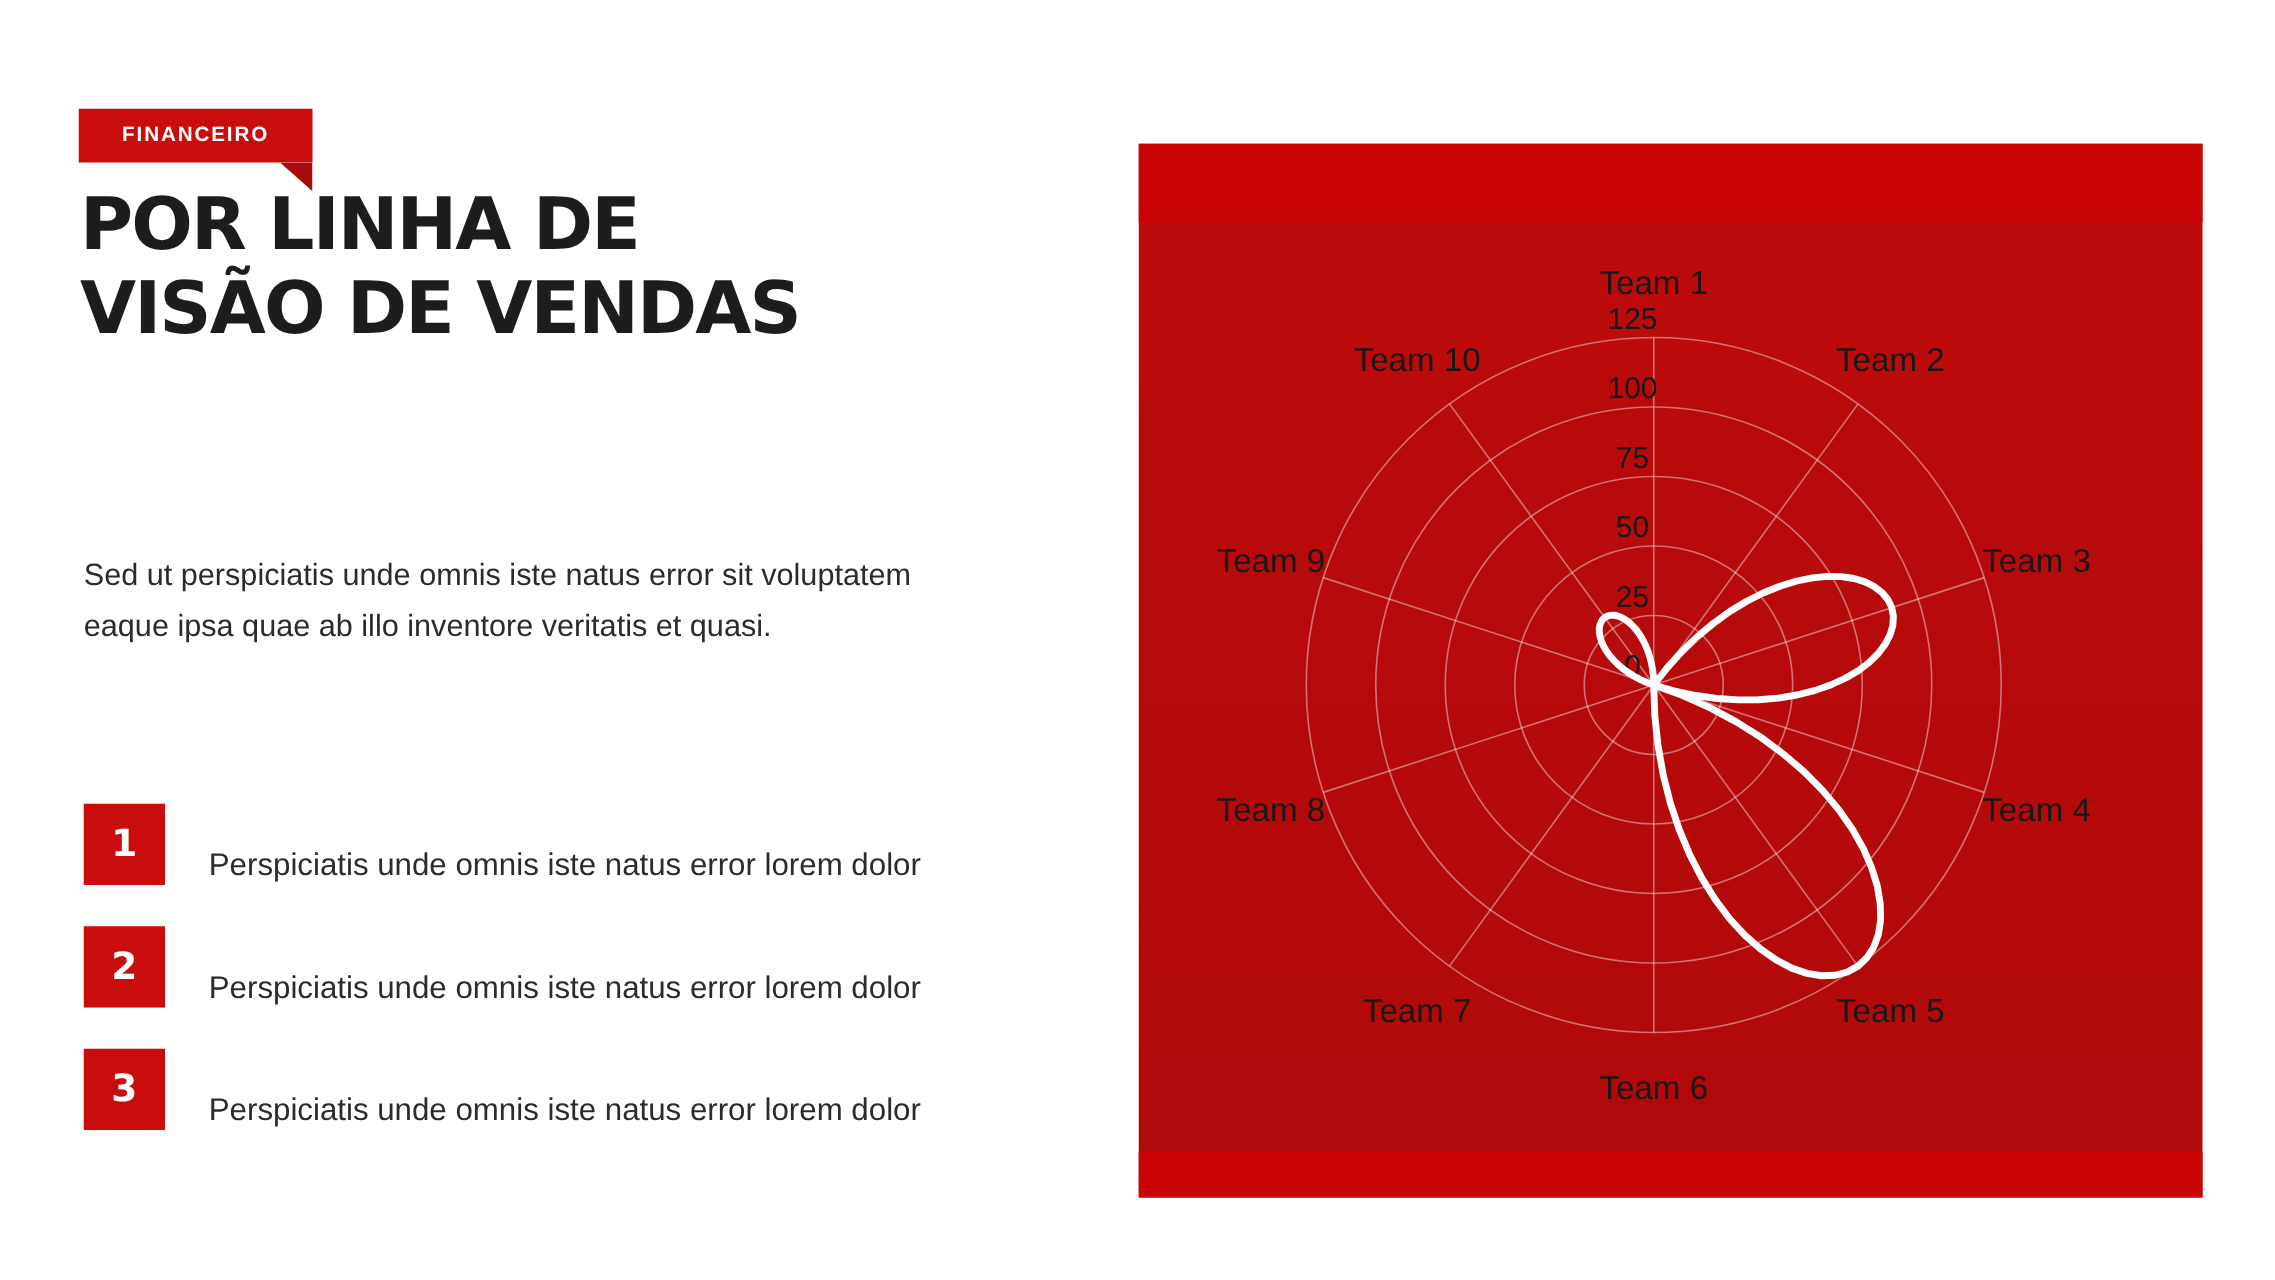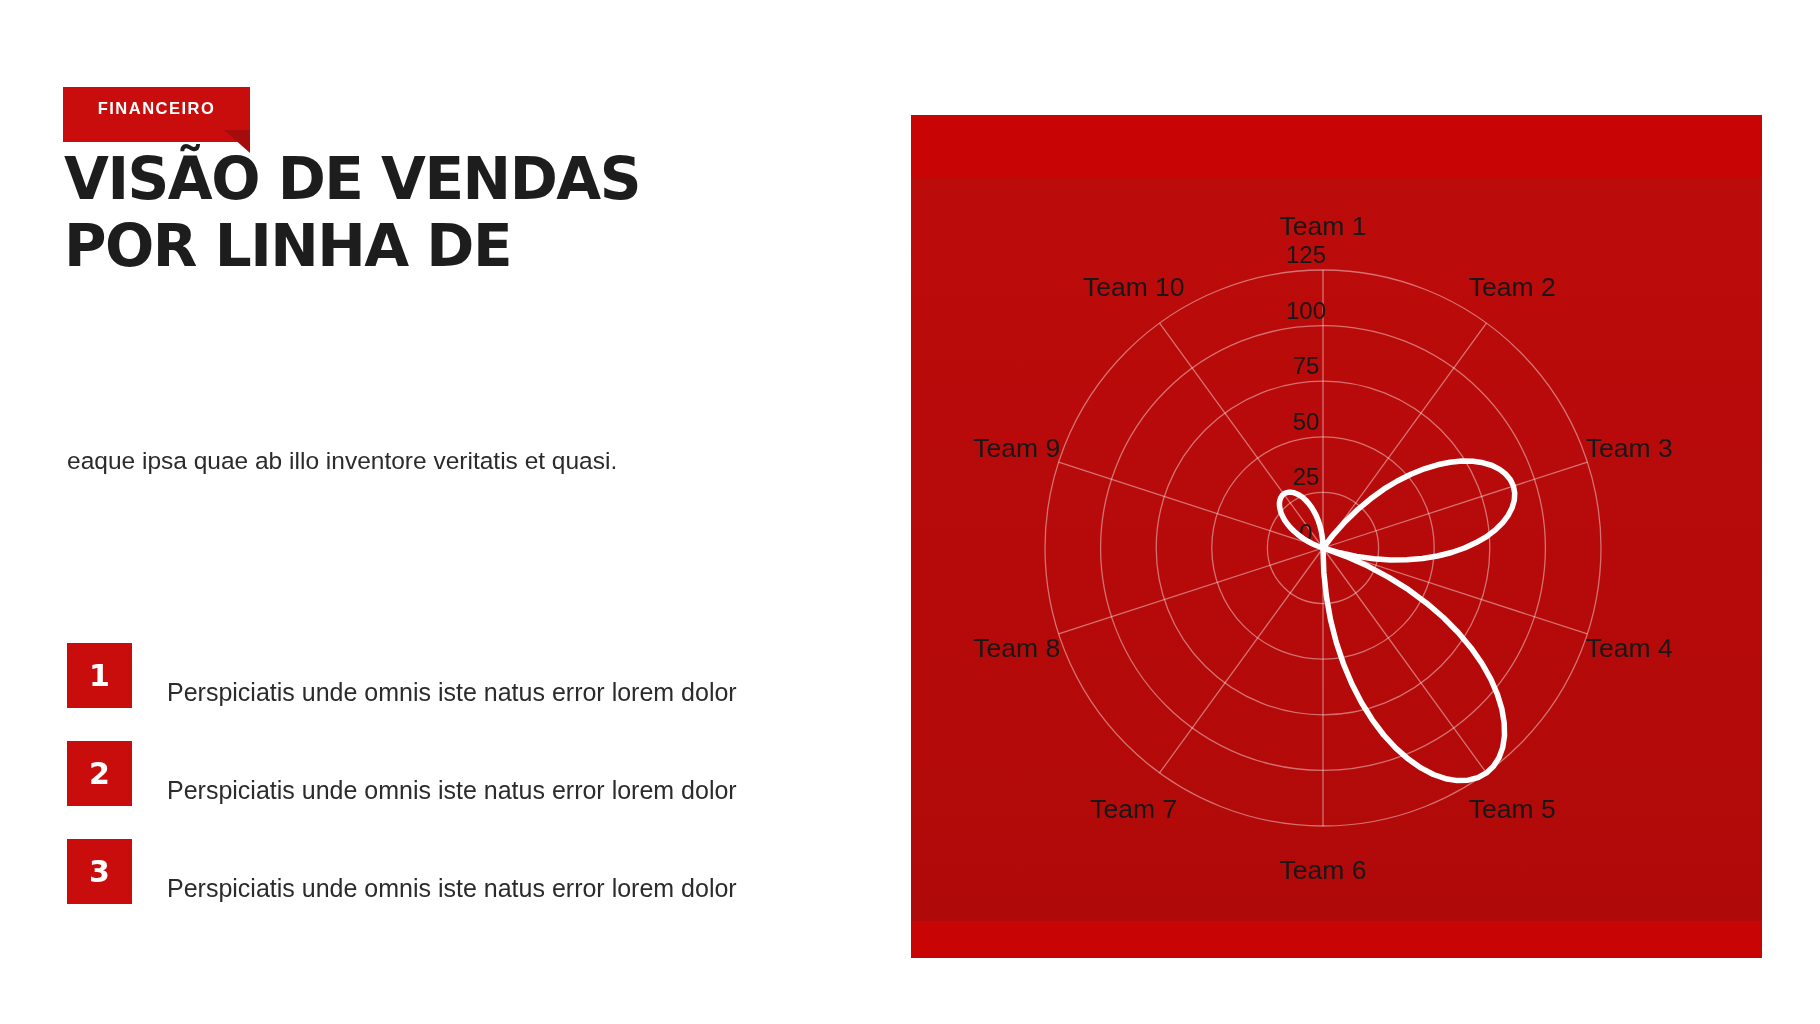--- a/index.html
+++ b/index.html
@@ -4,21 +4,21 @@
 <style>
   * { margin:0; padding:0; box-sizing:border-box; }
   html,body { width:1820px; height:1024px; }
   body {
     position:relative; width:1820px; height:1024px; overflow:hidden;
     background:#ffffff; font-family:"Liberation Sans", sans-serif;
   }
 
   
   .badge {
-    position:absolute; left:63px; top:87px; width:187px; height:55px;
+    position:absolute; left:63px; top:87px; width:187px; height:43px;
     background:#c90d0d; color:#ffffff; text-align:center; line-height:43px;
     font-size:16.5px; font-weight:bold; letter-spacing:1.5px;
     font-family:"Liberation Sans", sans-serif;
   }
   .badge-tail { position:absolute; left:224px; top:130px; width:26px; height:23px; display:block; }
 
   .page-title {
     position:absolute; left:64px; top:146px;
     font-family:"DejaVu Sans", sans-serif; font-weight:900;
     font-size:58px; line-height:67px; letter-spacing:-1.5px; color:#1d1d1d;
@@ -54,25 +54,26 @@
 </style>
 </head>
 <body>
 
 <div class="badge">FINANCEIRO</div>
 <svg class="badge-tail" viewBox="0 0 26 23">
   <polygon points="0,0 26,0 26,23" fill="#a60c0c"></polygon>
 </svg>
 
 <div class="page-title">
+  <div>POR LINHA DE</div>
   <div>VISÃO DE VENDAS</div>
-  <div>POR LINHA DE</div>
 </div>
 
 <div class="intro">
+  <div>Sed ut perspiciatis unde omnis iste natus error sit voluptatem</div>
   <div>eaque ipsa quae ab illo inventore veritatis et quasi.</div>
 </div>
 
 <div class="list-item li-0">
   <div class="num-box">1</div>
   <div class="item-text">Perspiciatis unde omnis iste natus error lorem dolor</div>
 </div>
 <div class="list-item li-1">
   <div class="num-box">2</div>
   <div class="item-text">Perspiciatis unde omnis iste natus error lorem dolor</div>

